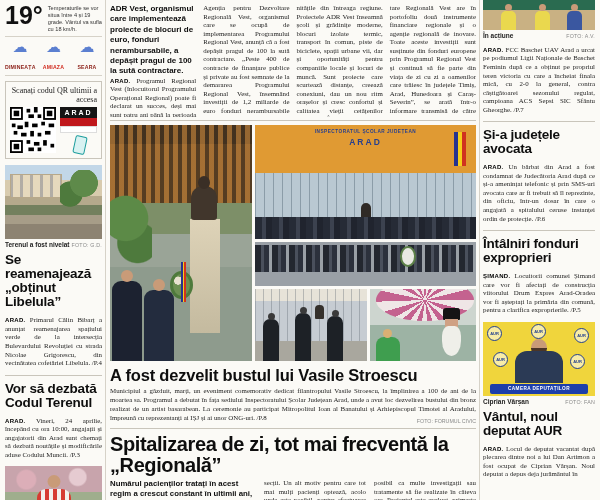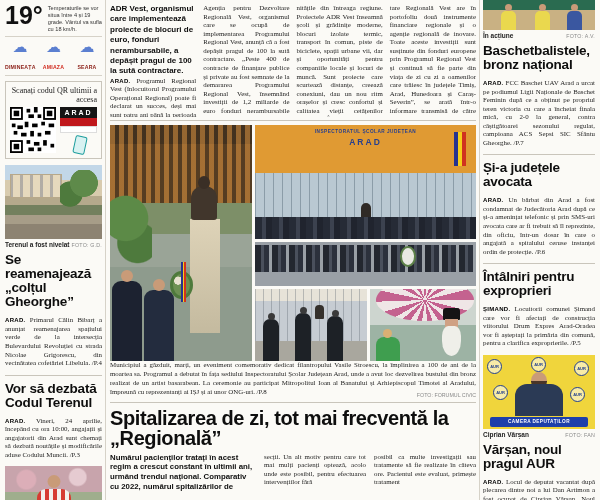--- a/index.html
+++ b/index.html
@@ -237,21 +237,21 @@
     </div>
 
     <div class="ph sc-street" style="margin-top:6px">
       <div class="bldg"></div>
       <div class="tree"></div>
     </div>
     <div class="cap-row">
       <span class="cap">Terenul a fost nivelat</span>
       <span class="credit">FOTO: G.D.</span>
     </div>
-    <h3 class="hl hl-rail">Se reamenajează „colțul Gheorghe”</h3>
+    <h3 class="hl hl-rail">Se reamenajează „obținut Libelula”</h3>
     <p class="body"><span class="kicker">ARAD.</span> <span>Primarul Călin Bibarț a anunțat reamenajarea spațiului verde de la intersecția Bulevardului Revoluției cu strada Nicolae Grigorescu, din vecinătatea cofetăriei Libelula. /P.4</span></p>
 
     <div class="rule"></div>
     <h3 class="hl hl-rail">Vor să dezbată Codul Terenul</h3>
     <p class="body"><span class="kicker">ARAD.</span> <span>Vineri, 24 aprilie, începând cu ora 10:00, angajații și angajatorii din Arad sunt chemați să dezbată noutățile și modificările aduse Codului Muncii. /P.3</span></p>
 
     <div class="ph sc-foot" style="margin-top:6px">
       <div class="head"></div>
       <div class="torso"></div>
 
@@ -308,20 +308,21 @@
             <div class="umbrella"></div>
             <div class="green"></div>
             <div class="hat"></div>
             <div class="face"></div>
             <div class="beard"></div>
           </div>
         </div>
       </div>
     </div>
 
+    <h2 class="hl hl-bust">A fost dezvelit bustul lui Vasile Stroescu</h2>
     <div class="bust-cap">
       <span>Municipiul a găzduit, marți, un eveniment comemorativ dedicat filantropului Vasile Stroescu, la împlinirea a 100 de ani de la moartea sa. Programul a debutat în fața sediului Inspectoratului Școlar Județean Arad, unde a avut loc dezvelirea bustului din bronz realizat de un artist basarabean. La ceremonie au participat Mitropolitul Ioan al Banatului și Arhiepiscopul Timotei al Aradului, împreună cu reprezentanți ai IȘJ și ai unor ONG-uri. /P.8</span>
       <span class="bust-credit">FOTO: FORUMUL CIVIC</span>
     </div>
 
     <div class="rule" style="margin:4px 0 0"></div>
     <h2 class="hl hl-hosp">Spitalizarea de zi, tot mai frecventă la „Regională”</h2>
     <div class="hosp-cols">
       <div class="hosp-lead">Numărul pacienților tratați în acest regim a crescut constant în ultimii ani, urmând trendul național. Comparativ cu 2022, numărul spitalizărilor de</div>
       <div class="hosp-col body">secții. Un alt motiv pentru care tot mai mulți pacienți optează, acolo unde este posibil, pentru efectuarea intervențiilor fără</div>
@@ -332,41 +333,40 @@
   <aside class="rail-right">
     <div class="ph sc-basket">
       <div class="pl" style="left:18px"></div>
       <div class="pl" style="left:52px"></div>
       <div class="pl blue" style="left:84px"></div>
     </div>
     <div class="cap-row">
       <span class="cap">În acțiune</span>
       <span class="credit">FOTO: A.V.</span>
     </div>
-    <h3 class="hl hl-rail">Baschetbalistele, bronz național</h3>
     <p class="body"><span class="kicker">ARAD.</span> <span>FCC Baschet UAV Arad a urcat pe podiumul Ligii Naționale de Baschet Feminin după ce a obținut pe propriul teren victoria cu care a încheiat finala mică, cu 2-0 la general, contra câștigătoarei sezonului regulat, campioana ACS Sepsi SIC Sfântu Gheorghe. /P.7</span></p>
 
     <div class="rule"></div>
     <h3 class="hl hl-rail">Și-a județele avocata</h3>
     <p class="body"><span class="kicker">ARAD.</span> <span>Un bărbat din Arad a fost condamnat de Judecătoria Arad după ce și-a amenințat telefonic și prin SMS-uri avocata care ar fi trebuit să îl reprezinte, din oficiu, într-un dosar în care o angajată a spitalului ceruse instanței ordin de protecție. /P.6</span></p>
 
     <div class="rule"></div>
-    <h3 class="hl hl-rail">Întâlniri pentru exproprieri</h3>
+    <h3 class="hl hl-rail">Întâlniri fonduri exproprieri</h3>
     <p class="body"><span class="kicker">ȘIMAND.</span> <span>Locuitorii comunei Șimand care vor fi afectați de construcția viitorului Drum Expres Arad-Oradea vor fi așteptați la primăria din comună, pentru a clarifica exproprierile. /P.5</span></p>
 
     <div class="ph sc-aur" style="margin-top:5px">
       <span class="logo" style="left:4px;top:4px">AUR</span>
       <span class="logo" style="left:48px;top:2px">AUR</span>
       <span class="logo" style="right:6px;top:6px">AUR</span>
       <span class="logo" style="left:10px;top:30px">AUR</span>
       <span class="logo" style="right:10px;top:32px">AUR</span>
       <div class="mhead"></div>
       <div class="man"></div>
       <div class="banner">CAMERA DEPUTAȚILOR</div>
     </div>
     <div class="cap-row">
       <span class="cap">Ciprian Vărșan</span>
       <span class="credit">FOTO: FAN</span>
     </div>
-    <h3 class="hl hl-rail">Vărșan, noul pragul AUR</h3>
+    <h3 class="hl hl-rail">Vântul, noul deputat AUR</h3>
     <p class="body"><span class="kicker">ARAD.</span> <span>Locul de deputat vacantat după plecarea dintre noi a lui Dan Artimon a fost ocupat de Ciprian Vărșan. Noul deputat a depus deja jurământul în</span></p>
   </aside>
 </div>
 
 </body></html>

